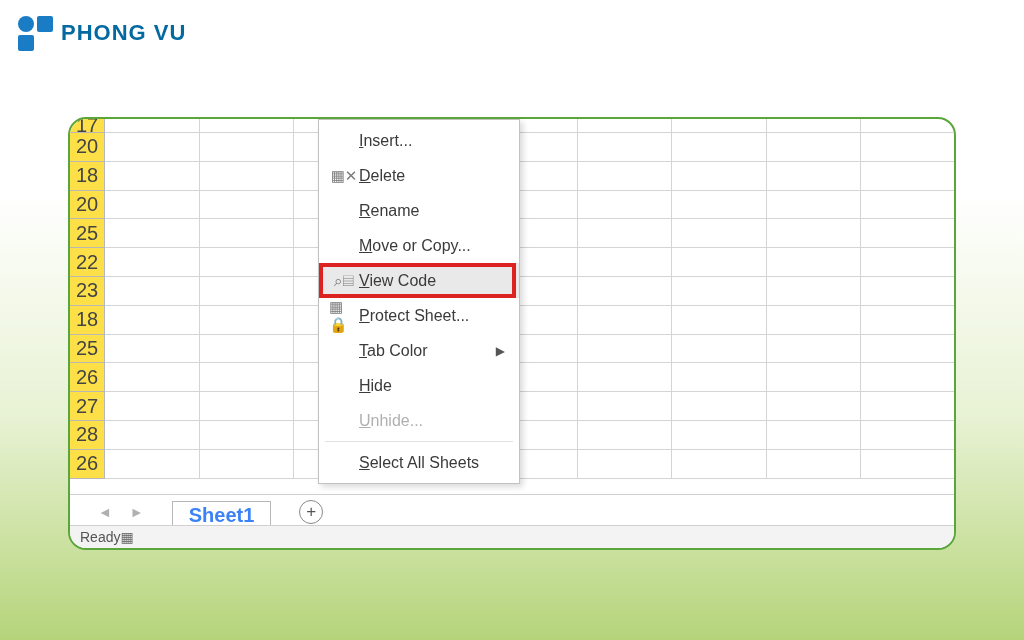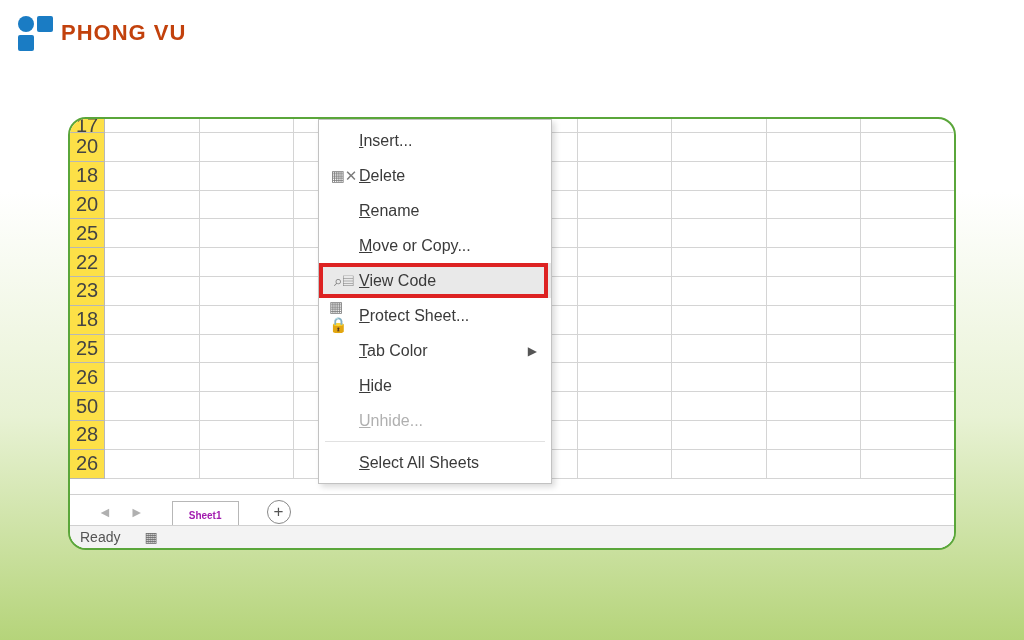--- a/index.html
+++ b/index.html
@@ -14,21 +14,21 @@
   background: #fff; border-radius: 4px;
   display: flex; align-items: center; gap: 8px;
   padding: 0 10px;
 }
 .logo-mark { display: grid; grid-template-columns: 16px 16px; grid-template-rows: 16px 16px; gap: 3px; }
 .logo-mark span { background: #1a7cc4; }
 .logo-mark span:nth-child(1){ border-radius:50%; }
 .logo-mark span:nth-child(2){ border-radius:2px; }
 .logo-mark span:nth-child(3){ border-radius:2px; }
 .logo-mark span:nth-child(4){ border-radius:50%; visibility:hidden;}
-.logo-text { color:#c2410c; font-weight:700; font-size:22px; letter-spacing:1px; }
+.logo-text { color:#0369a1; font-weight:700; font-size:22px; letter-spacing:1px; }
 
 .window {
   position: absolute;
   top: 117px; left: 68px;
   width: 888px; height: 433px;
   border: 2px solid #5aa63a;
   border-radius: 18px;
   background: #fff;
   overflow: hidden;
 }
@@ -55,39 +55,39 @@
 .tabbar {
   position:absolute; left:0; right:0; top:375px; height:35px;
   background:#fff; border-top:1px solid #d0d0d0;
   display:flex; align-items:center;
 }
 .nav-arrows { display:flex; gap:18px; padding:0 28px; color:#b0b0b0; font-size:14px;}
 .sheet-tab {
   height:30px; padding:0 16px; margin-top:8px;
   border:1px solid #b7b7b7; border-bottom:2px solid #217346;
   background:#fff; display:flex; align-items:center;
-  font-size:10px; font-weight:600; color:#a21caf;
+  font-size:20px; font-weight:600; color:#3b82f6;
 }
 .add-sheet {
   width:24px; height:24px; margin-left:28px;
   border:1px solid #888; border-radius:50%;
   display:flex; align-items:center; justify-content:center;
   font-size:17px; color:#555;
 }
 .statusbar {
   position:absolute; left:0; right:0; bottom:0; height:23px;
   background:#f3f3f3; border-top:1px solid #d0d0d0;
-  display:flex; align-items:center; gap:24px; padding-left:10px;
+  display:flex; align-items:center; padding-left:10px;
   font-size:14px; color:#555;
 }
 .rec-icon { font-size:14px; color:#666; }
 
 .context-menu {
   position:absolute; top:0; left:248px;
-  width:234px;
+  width:202px;
   background:#fff; border:1px solid #c2c2c2;
   box-shadow: 3px 3px 6px rgba(0,0,0,.15);
   padding: 3px 0;
 }
 .menu-item {
   height:35px; display:flex; align-items:center;
   padding-left:10px; font-size:16px; color:#3a3a3a;
   position:relative;
 }
 .menu-item.disabled { color:#b0b0b0;text-align:center; }
@@ -231,21 +231,21 @@
         <div class="cell"></div>
         <div class="cell"></div>
         <div class="cell"></div>
         <div class="cell"></div>
         <div class="cell"></div>
         <div class="cell"></div>
         <div class="cell"></div>
         <div class="cell"></div>
       </div>
     <div class="row">
-        <div class="row-header">50</div>
+        <div class="row-header">27</div>
         <div class="cell"></div>
         <div class="cell"></div>
         <div class="cell"></div>
         <div class="cell"></div>
         <div class="cell"></div>
         <div class="cell"></div>
         <div class="cell"></div>
         <div class="cell"></div>
         <div class="cell"></div>
       </div>

